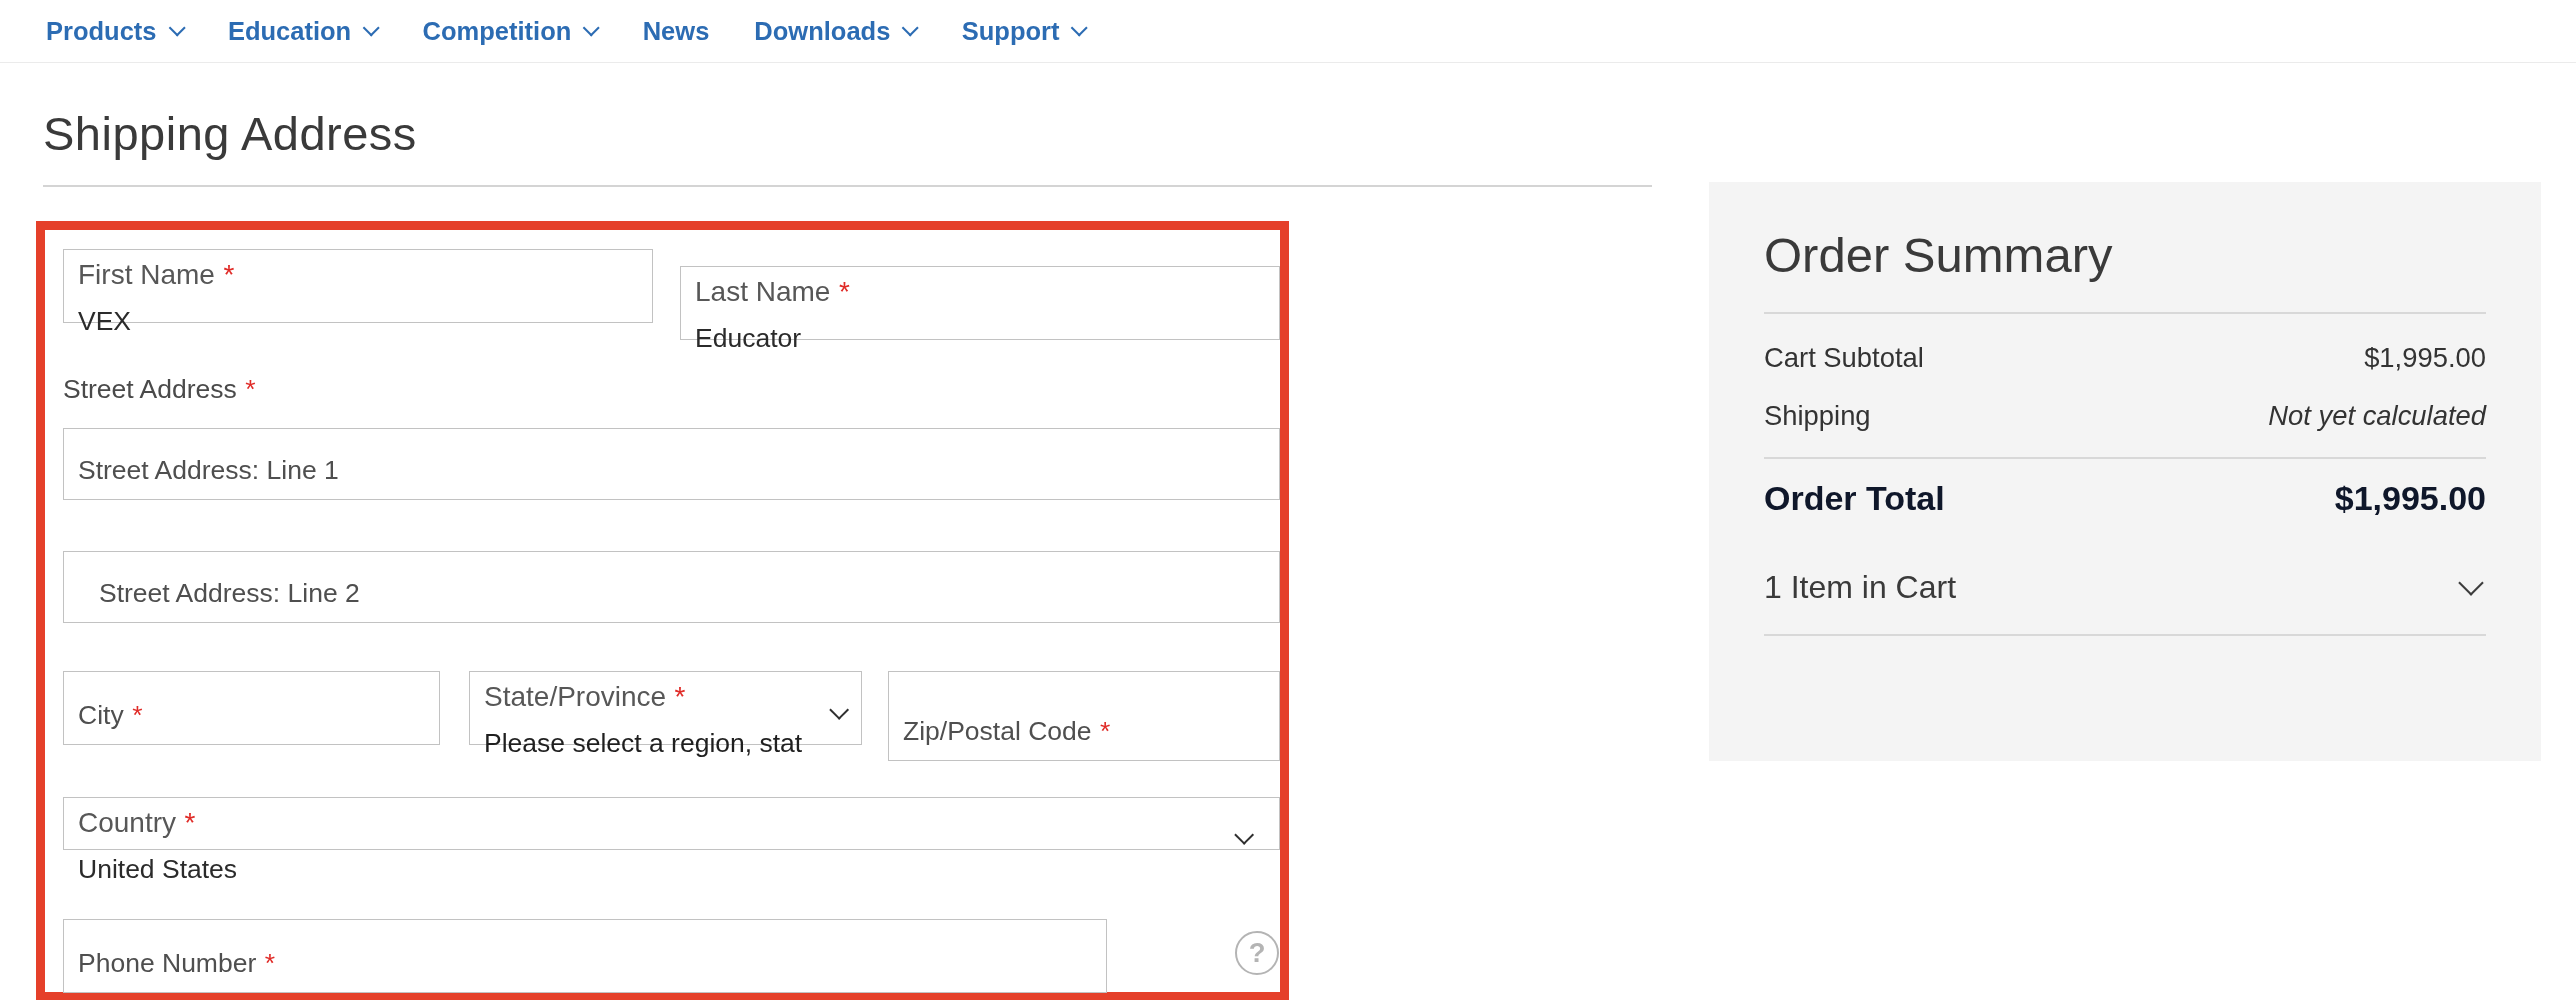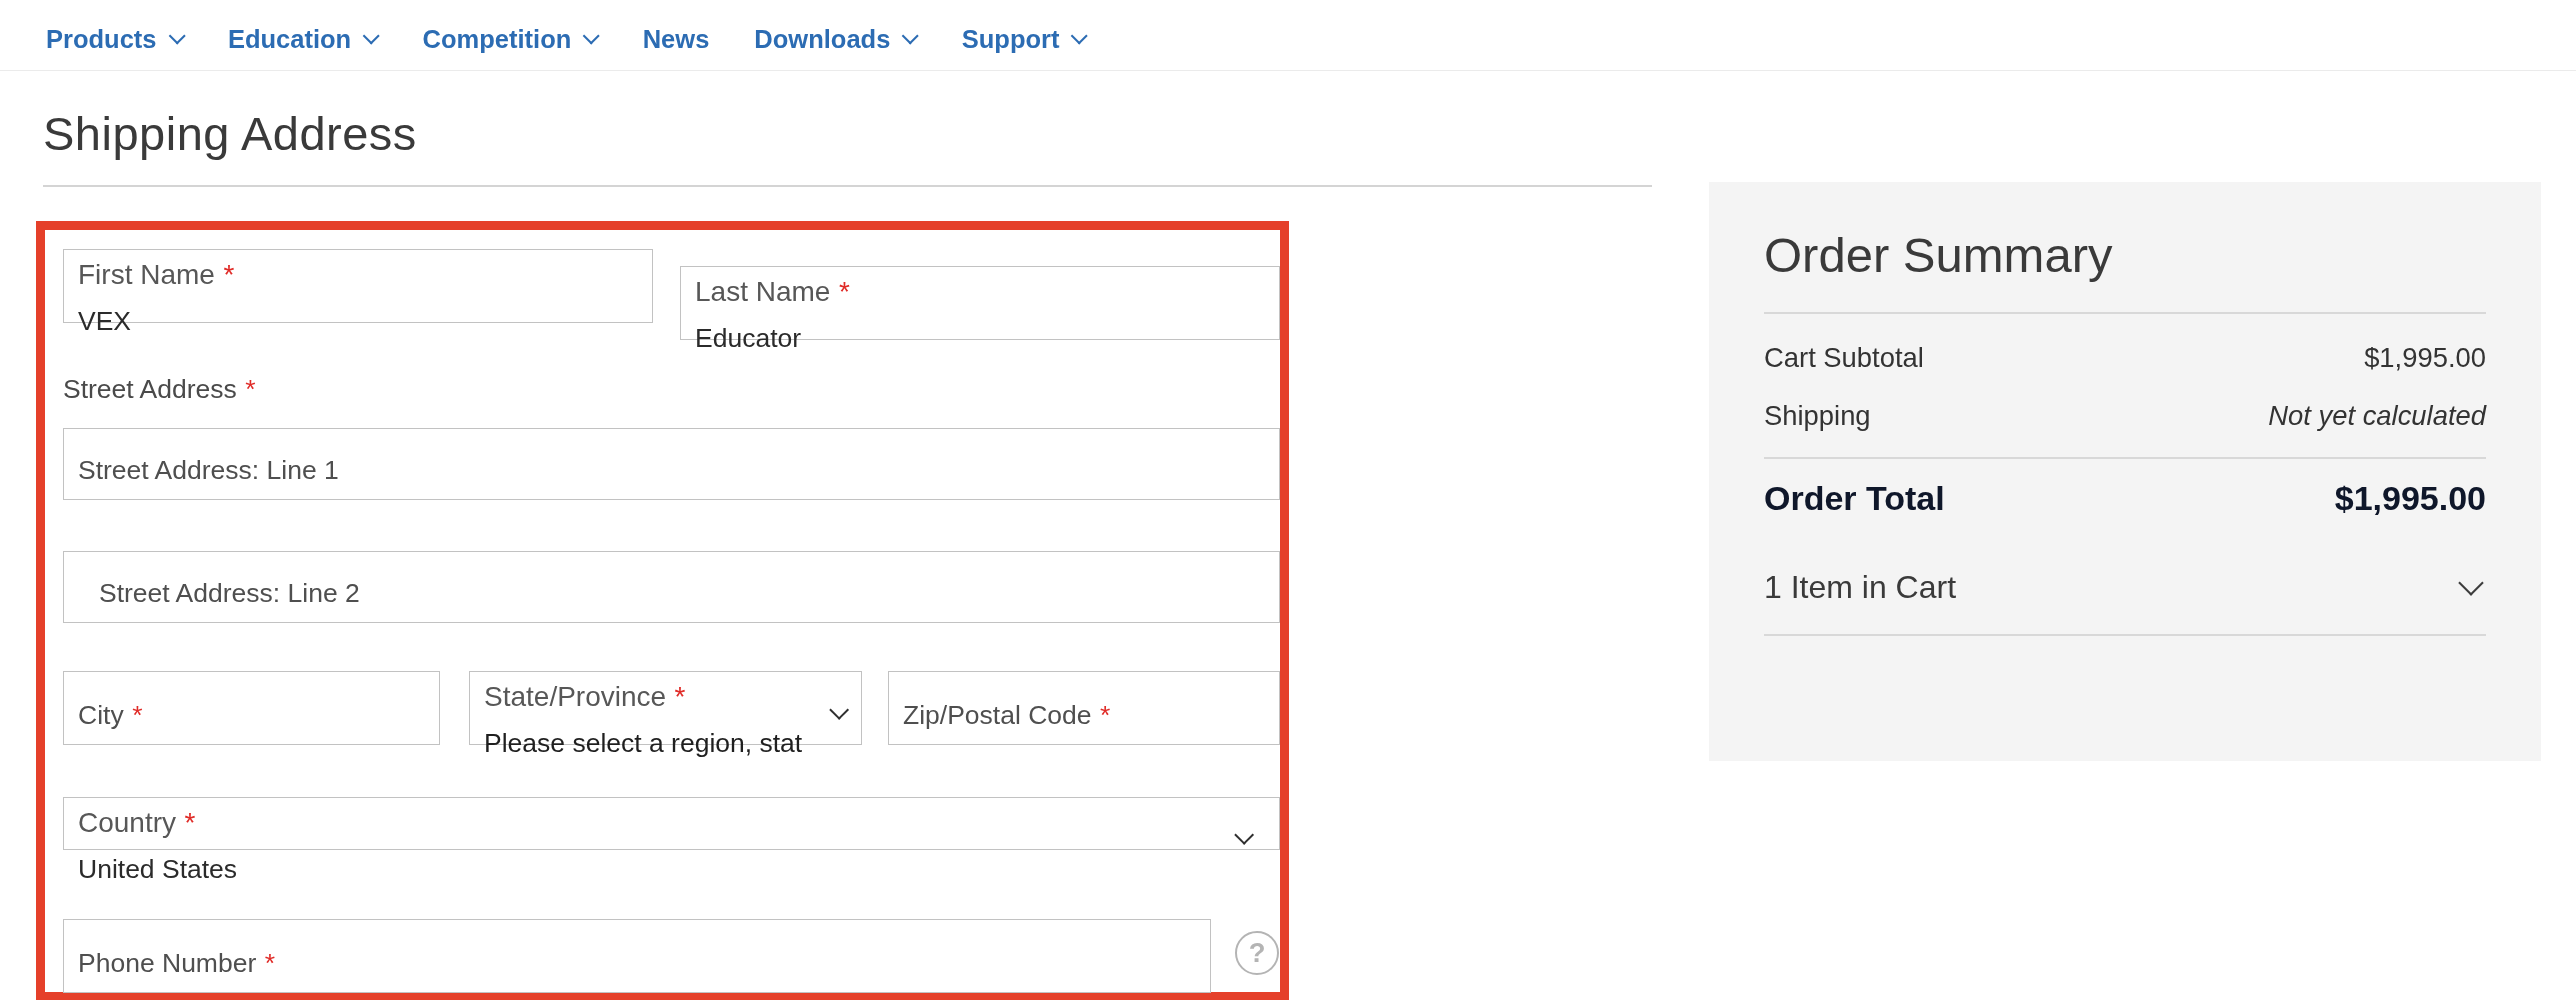--- a/index.html
+++ b/index.html
@@ -3,21 +3,21 @@
 <meta charset="utf-8">
 <style>
   html,body{margin:0;padding:0;}
   body{
     width:2576px;height:1001px;position:relative;overflow:hidden;
     background:#ffffff;color:#333;
     font-family:"Liberation Sans","DejaVu Sans",sans-serif;
   }
   
   .header{
-    position:absolute;left:0;top:8px;width:2576px;height:63px;
+    position:absolute;left:0;top:0;width:2576px;height:63px;
     border-bottom:1.9px solid #ebebeb;background:#fff;
     display:flex;align-items:center;justify-content:space-between;
     padding:0 45px 0 46px;box-sizing:border-box;
   }
   .nav{display:flex;align-items:center;gap:45px;}
   .nav-item{display:flex;align-items:center;gap:14px;color:#2c6cb3;font-weight:bold;font-size:25.5px;cursor:pointer;white-space:nowrap;}
   .chev-sm{width:10.4px;height:10.4px;border-right:2.8px solid #2c6cb3;border-bottom:2.8px solid #2c6cb3;transform:rotate(45deg);margin-top:-6.6px;}
   .promo{font-size:24.6px;font-weight:bold;white-space:nowrap;}
   .promo-prefix{color:#55565a;}
   .promo-link{color:#2c6cb3;cursor:pointer;margin-left:9.5px;}
@@ -114,31 +114,31 @@
   <div class="fld bottom" style="left:18px;top:441px;width:377px;height:74px;">
     <div class="flabel"><span>City</span><span class="req">*</span></div>
   </div>
 
   <div class="fld" style="left:424px;top:441px;width:393px;height:74px;">
     <div class="flabel"><span>State/Province</span><span class="req">*</span></div>
     <div class="fvalue" style="color:#1f1f1f;width:333px;">Please select a region, stat</div>
     <span class="select-chev" style="right:15px;bottom:26.5px;"></span>
   </div>
 
-  <div class="fld bottom" style="left:843px;top:441px;width:392px;height:74px;">
+  <div class="fld bottom" style="left:843px;top:441px;width:392px;height:90px;">
     <div class="flabel"><span>Zip/Postal Code</span><span class="req">*</span></div>
   </div>
 
   <div class="fld" style="left:18px;top:567px;width:1217px;height:53px;">
     <div class="flabel"><span>Country</span><span class="req">*</span></div>
     <div class="fvalue">United States</div>
     <span class="select-chev" style="right:28px;top:30px;"></span>
   </div>
 
-  <div class="fld bottom" style="left:18px;top:689px;width:1148px;height:74px;">
+  <div class="fld bottom" style="left:18px;top:689px;width:1044px;height:74px;">
     <div class="flabel"><span>Phone Number</span><span class="req">*</span></div>
   </div>
 
   <div class="help">
       <span>?</span>
     </div>
 </div>
 
 <div class="summary">
   <div class="sum-title">Order Summary</div>

